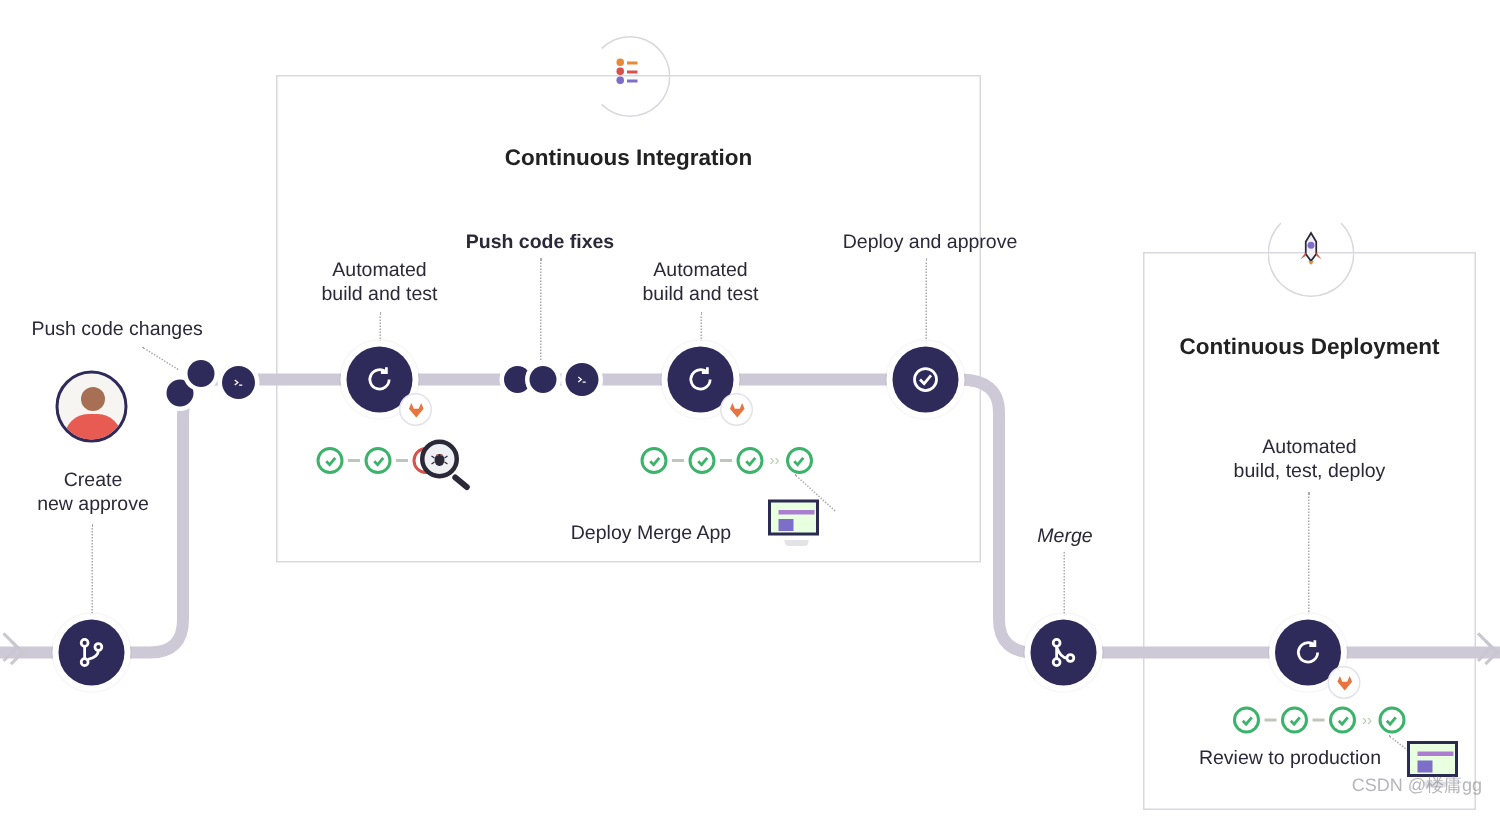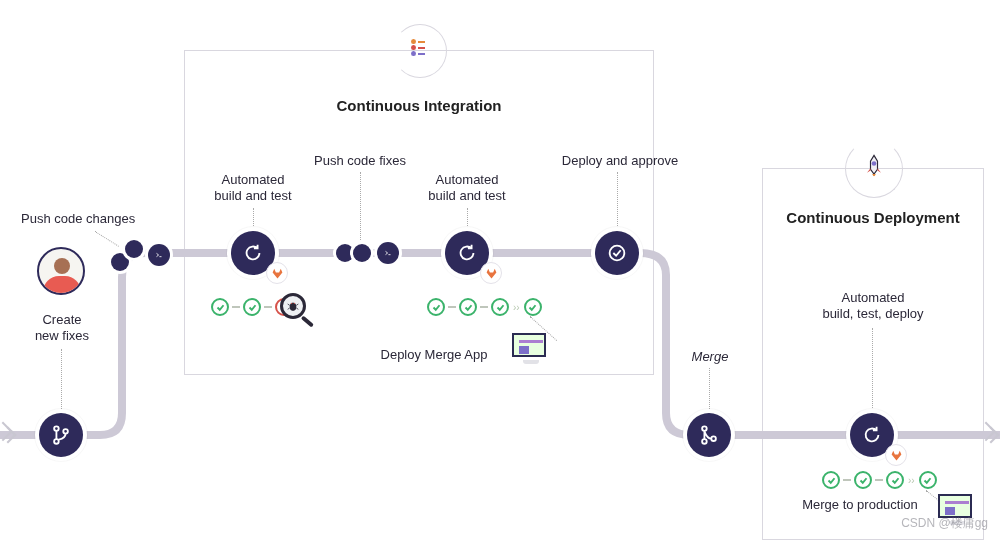--- a/index.html
+++ b/index.html
@@ -23,21 +23,21 @@
   .ci-box { left: 184px; top: 50px; width: 470px; height: 325px; }
   .cd-box { left: 762px; top: 168px; width: 222px; height: 372px; }
 
   .section-title {
     text-align: center;
     font-weight: 700;
     font-size: 15px;
     margin-top: 46px;
     color: #222;
   }
-  .cd-title { margin-top: 40px; }
+  .cd-title { margin-top: 54px; }
 
   .label {
     position: absolute;
     font-size: 13px;
     color: #2b2838;
     text-align: center;
     line-height: 1.25;
     white-space: pre-line;
   }
 
@@ -239,50 +239,50 @@
         <path d="M12 2 L15 7 L15 14 L12 18 L9 14 L9 7 Z" fill="#f2f0f5" stroke="#2b2838" stroke-width="1"></path>
         <circle cx="12" cy="9" r="2" fill="#7d6fc9"></circle>
         <path d="M9 13 L6 17 L9 15 Z M15 13 L18 17 L15 15 Z" fill="#d6524a"></path>
         <path d="M10.5 18 Q12 22 13.5 18" fill="#e68a3a"></path>
       </svg>
     </div>
     <div class="section-title cd-title">Continuous Deployment</div>
   </div>
 
   <div class="label" style="left:17px; top:312px; width:90px;">Create
-new fixes</div>
+new approve</div>
   <div class="dotted-v" style="left:61px; top:349px; height:62px;"></div>
 
   <div class="label" style="left:21px; top:211px; width:130px; text-align:left;">Push code changes</div>
   <div class="dotted-diag" style="left:95px; top:231px; width:28px; transform:rotate(32deg);"></div>
 
   <div class="label" style="left:203px; top:172px; width:100px;">Automated
 build and test</div>
   <div class="dotted-v" style="left:253px; top:208px; height:22px;"></div>
 
-  <div class="label" style="left:305px; top:153px; width:110px;">Push code fixes</div>
+  <div class="label" style="left:305px; top:153px; width:110px;font-weight:bold;">Push code fixes</div>
   <div class="dotted-v" style="left:360px; top:172px; height:68px;"></div>
 
   <div class="label" style="left:417px; top:172px; width:100px;">Automated
 build and test</div>
   <div class="dotted-v" style="left:467px; top:208px; height:22px;"></div>
 
   <div class="label" style="left:550px; top:153px; width:140px;">Deploy and approve</div>
   <div class="dotted-v" style="left:617px; top:172px; height:58px;"></div>
 
   <div class="label" style="left:369px; top:347px; width:130px;">Deploy Merge App</div>
 
   <div class="label" style="left:685px; top:349px; width:50px;font-style:italic;">Merge</div>
   <div class="dotted-v" style="left:709px; top:368px; height:45px;"></div>
 
   <div class="label" style="left:813px; top:290px; width:120px;">Automated
 build, test, deploy</div>
   <div class="dotted-v" style="left:872px; top:328px; height:84px;"></div>
 
-  <div class="label" style="left:790px; top:497px; width:140px;">Merge to production</div>
+  <div class="label" style="left:790px; top:497px; width:140px;">Review to production</div>
 
   <div class="node" style="left:39px; top:413px;">
     <svg viewBox="0 0 24 24">
       <circle cx="7" cy="5" r="2.5"></circle>
         <circle cx="7" cy="19" r="2.5"></circle>
         <circle cx="17" cy="8" r="2.5"></circle>
       <path d="M7 7.5 L7 16.5 M17 10.5 Q17 15 9.5 17"></path>
     </svg>
   </div>
 

